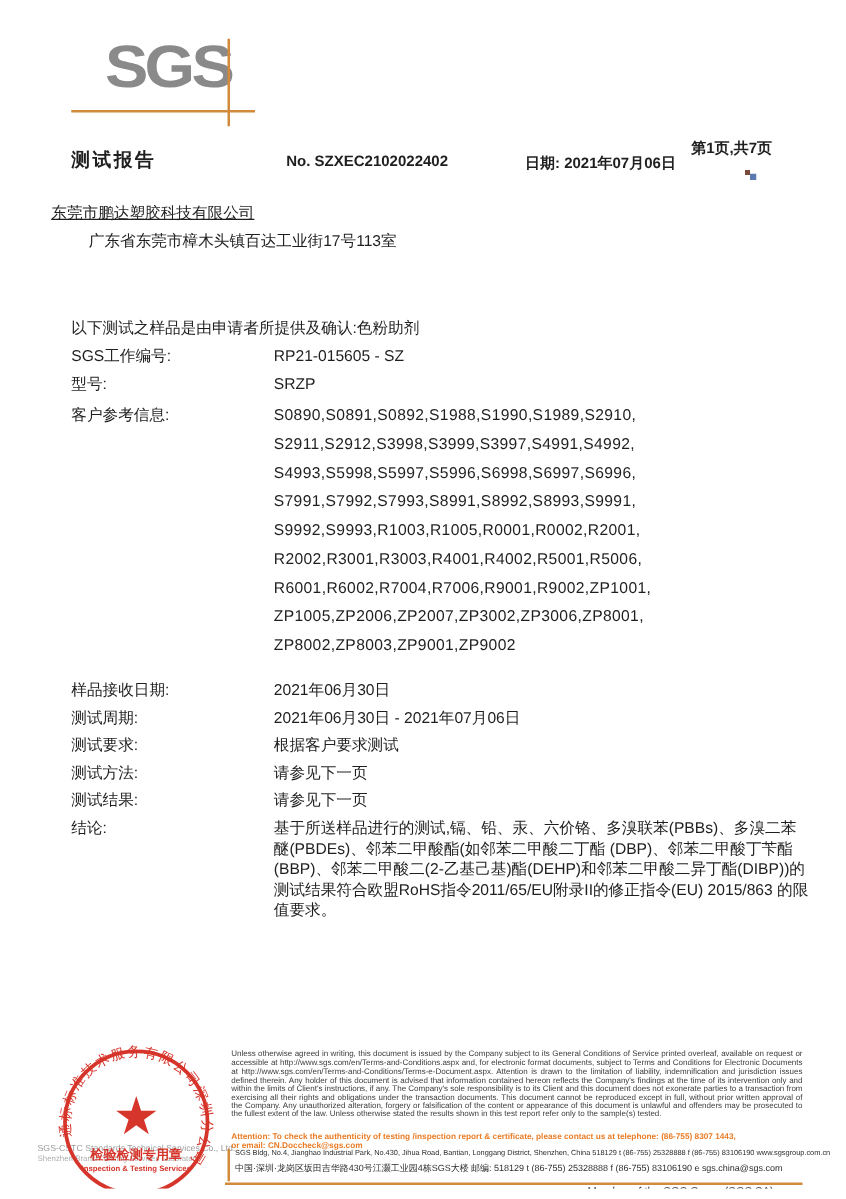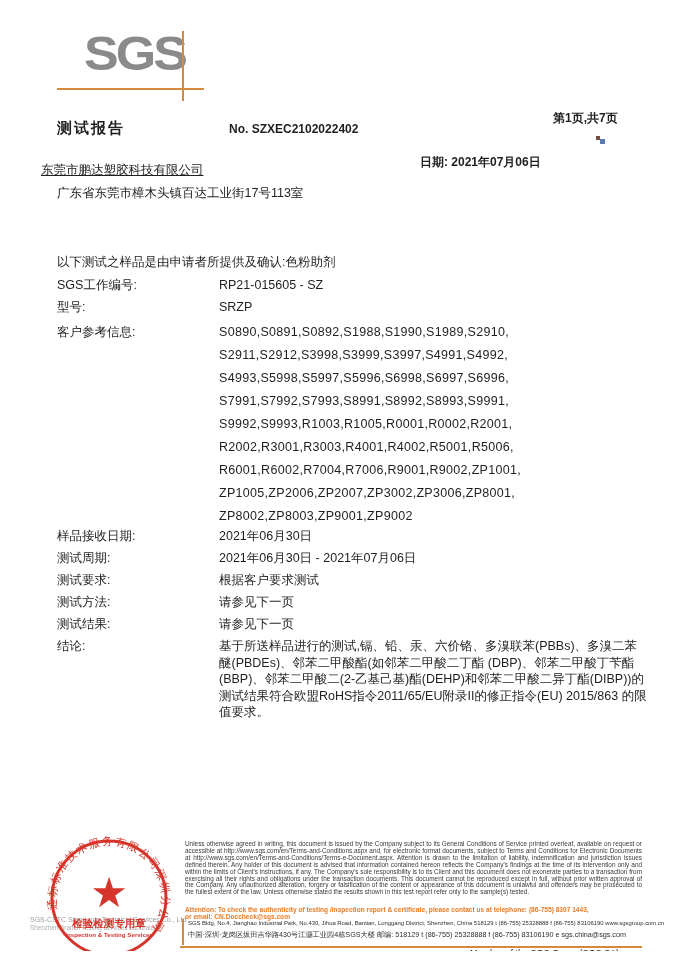--- a/index.html
+++ b/index.html
@@ -9,39 +9,39 @@
 
   
   .logo-text { position:absolute; left:84px; top:26px; font-size:52px; font-weight:bold;
                letter-spacing:-3px; color:#8a8a8a; transform:scaleY(0.92); transform-origin:top left; }
   .logo-hline { position:absolute; left:57px; top:88px; width:147px; height:2px; background:#d28a3c; }
   .logo-vline { position:absolute; left:182px; top:31px; width:2px; height:70px; background:#d28a3c; }
 
   
   .doc-title   { position:absolute; left:57px;  top:119px; font-size:15px; font-weight:bold; letter-spacing:2px; }
   .report-no   { position:absolute; left:229px; top:122px; font-size:12px; font-weight:bold; }
-  .report-date { position:absolute; left:420px; top:122px; font-size:12px; font-weight:bold;margin-top:32px; }
+  .report-date { position:absolute; left:420px; top:122px; font-size:12px; font-weight:bold; }
   .report-page { position:absolute; left:553px; top:110px; font-size:12px; font-weight:bold; }
 
   .corner-mark { position:absolute; left:596px; top:136px; width:9px; height:8px; }
   .corner-mark i { position:absolute; display:block; }
   .corner-mark .m1 { left:0; top:0; width:4px; height:4px; background:#7a4a3a; }
   .corner-mark .m2 { left:4px; top:3px; width:5px; height:5px; background:#5a7ab0; }
 
   
   .company  { position:absolute; left:41px; top:162px; font-size:12.5px;text-decoration:underline; }
-  .addr     { position:absolute; left:57px; top:185px; font-size:12.5px;text-align:center; }
+  .addr     { position:absolute; left:71px; top:185px; font-size:12.5px;text-align:center; }
   .sample-statement { position:absolute; left:57px; top:254px; font-size:12.5px; }
 
   
   .info-table { position:absolute; left:57px; top:277px; width:590px; }
   .irow { display:flex; margin-bottom:6px; font-size:12.5px;gap:16px; }
   .ilabel { width:146px; flex:none; line-height:16px; }
   .ivalue { width:440px; line-height:16px; }
-  .irow--list { margin-bottom:0; }
+  .irow--list { margin-bottom:16px; }
   .irow--list .ilabel { line-height:23px; }
   .irow--list .iline  { line-height:23px; letter-spacing:0.3px; }
   .irow--para .ivalue { width:438px; line-height:16.5px; }
 
   
   .ft-company { position:absolute; left:30px; top:915px; width:180px; color:#9c9c9c; }
   .ft-company .l1 { font-size:7px; line-height:9px; }
   .ft-company .l2 { font-size:6.3px; line-height:8px; color:#b0b0b0; }
 
   .stamp { position:absolute; left:46px; top:835px; width:126px; height:126px; }

